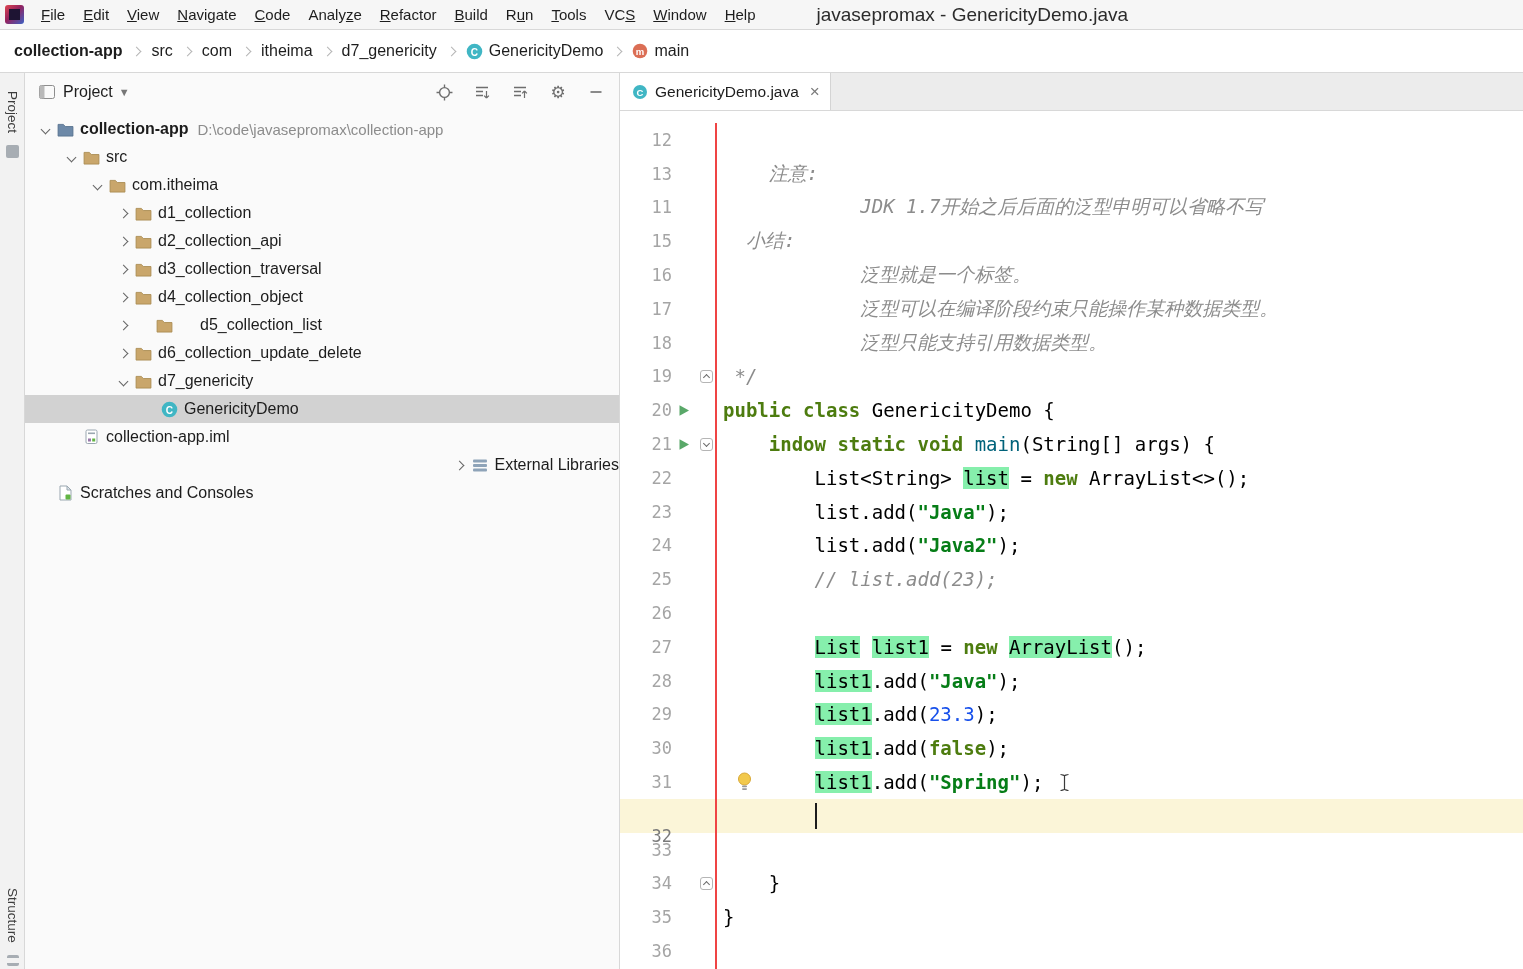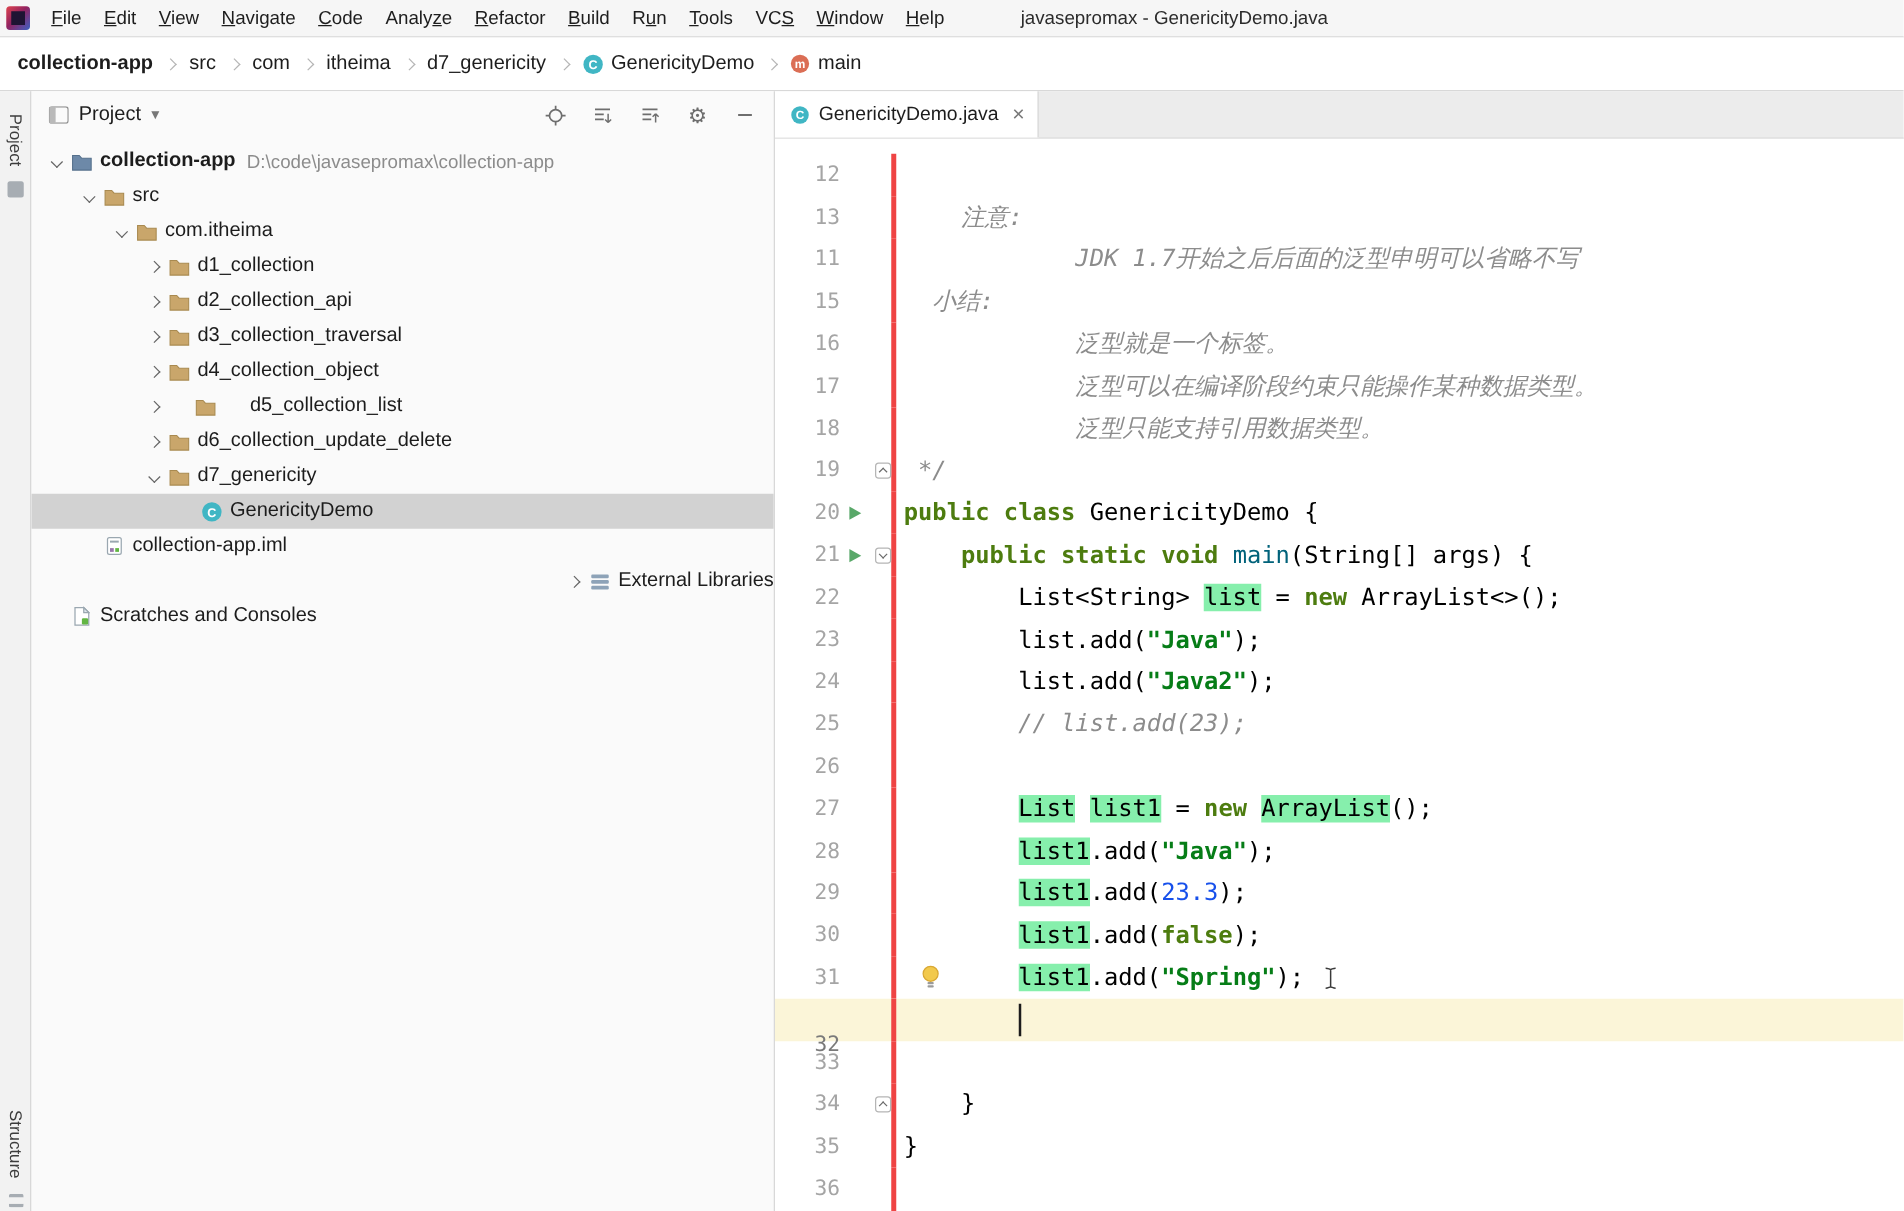--- a/index.html
+++ b/index.html
@@ -8,21 +8,21 @@
 
   
   .menubar { height:30px; background:#f6f6f6; border-bottom:1px solid #d8d8d8;
     display:flex; align-items:center; padding-left:5px; font-size:15px; }
   .app-logo { width:19px; height:19px; border-radius:3px; flex:0 0 19px; margin-right:8px;
     background:linear-gradient(135deg,#e0454f 0%,#93225f 45%,#3b62c4 100%); position:relative; }
   .app-logo::after{ content:""; position:absolute; left:4px; top:4px; width:11px; height:11px; background:#1e1433; }
   .menus { display:flex; align-items:center; }
   .menu-item { padding:0 9px; cursor:default; white-space:nowrap; }
   .mn { text-decoration:underline; }
-  .win-title { margin-left:52px; color:#2b2b2b; font-size:15px; white-space:nowrap; }
+  .win-title { margin-left:52px; color:#2b2b2b; font-size:19px; white-space:nowrap; }
 
   
   .crumbbar { height:43px; background:#ffffff; border-bottom:1px solid #d8d8d8;
     display:flex; align-items:center; padding-left:14px; font-size:16px; }
   .crumb { display:inline-flex; align-items:center; gap:6px; white-space:nowrap; }
   .crumb.bold { font-weight:bold; }
   .crumb-sep { width:7px; height:7px; border-right:1.6px solid #b5b5b5; border-top:1.6px solid #b5b5b5;
     transform:rotate(45deg); margin:0 11px; display:inline-block; }
 
   
@@ -64,21 +64,21 @@
   .tabbar { height:38px; background:#ececec; border-bottom:1px solid #d8d8d8; display:flex; align-items:stretch; }
   .tab { display:flex; align-items:center; gap:7px; padding:0 10px 0 12px; background:#ffffff;
     border-right:1px solid #d4d4d4; font-size:15.5px; cursor:default; }
   .tab-close { color:#7a7a7a; font-size:17px; margin-left:4px; }
 
   .editor { position:relative; background:#ffffff; height:861px; overflow:hidden;
     font-family:"DejaVu Sans Mono", monospace; font-size:19px; padding-top:12px; }
   .code-row { display:flex; height:33.8px; align-items:center; position:relative; }
   .code-row.current { background:#fbf5d8; }
   .gutter { width:97px; flex:0 0 97px; height:100%; display:flex; align-items:center;
-    border-right:4px solid #ef4444; padding-left:6px; }
+    border-right:2px solid #ef4444; padding-left:6px; }
   .lnum { flex:0 0 46px; text-align:right; color:#a5a5a5; font-size:17px; }
   .current .lnum { color:#7a7a7a;margin-top:40px; }
   .runcol { flex:0 0 24px; display:flex; justify-content:center; }
   .foldcol { flex:0 0 20px; display:flex; justify-content:center; }
   .foldbox { width:13px; height:13px; border:1px solid #b5b5b5; border-radius:3px; background:#fff;
     display:flex; align-items:center; justify-content:center; }
   .fchev { width:5px; height:5px; border-right:1.4px solid #6a6a6a; border-bottom:1.4px solid #6a6a6a; display:inline-block; }
   .fchev.down { transform:rotate(45deg); margin-top:-2px; }
   .fchev.up { transform:rotate(-135deg); margin-top:2px; }
 
@@ -480,21 +480,21 @@
                   <path d="M1.5 1.2 L11 6.5 L1.5 11.8 Z" fill="#59a869"></path>
                 </svg>
               </span>
             </span>
             <span class="foldcol">
               <span class="foldbox">
                 <span class="fchev down"></span>
               </span>
             </span>
           </div>
-          <div class="code"><span class="seg p">    </span><span class="seg k">public static void </span><span class="seg m">main</span><span class="seg p">(String[] args) {</span></div>
+          <div class="code"><span class="seg p">    </span><span class="seg k">indow static void </span><span class="seg m">main</span><span class="seg p">(String[] args) {</span></div>
         </div>
         <div class="code-row">
           <div class="gutter">
             <span class="lnum">22</span>
             <span class="runcol"></span>
             <span class="foldcol"></span>
           </div>
           <div class="code"><span class="seg p">        List&lt;String&gt; </span><span class="seg hl">list</span><span class="seg p"> = </span><span class="seg k">new</span><span class="seg p"> ArrayList&lt;&gt;();</span></div>
         </div>
         <div class="code-row">

